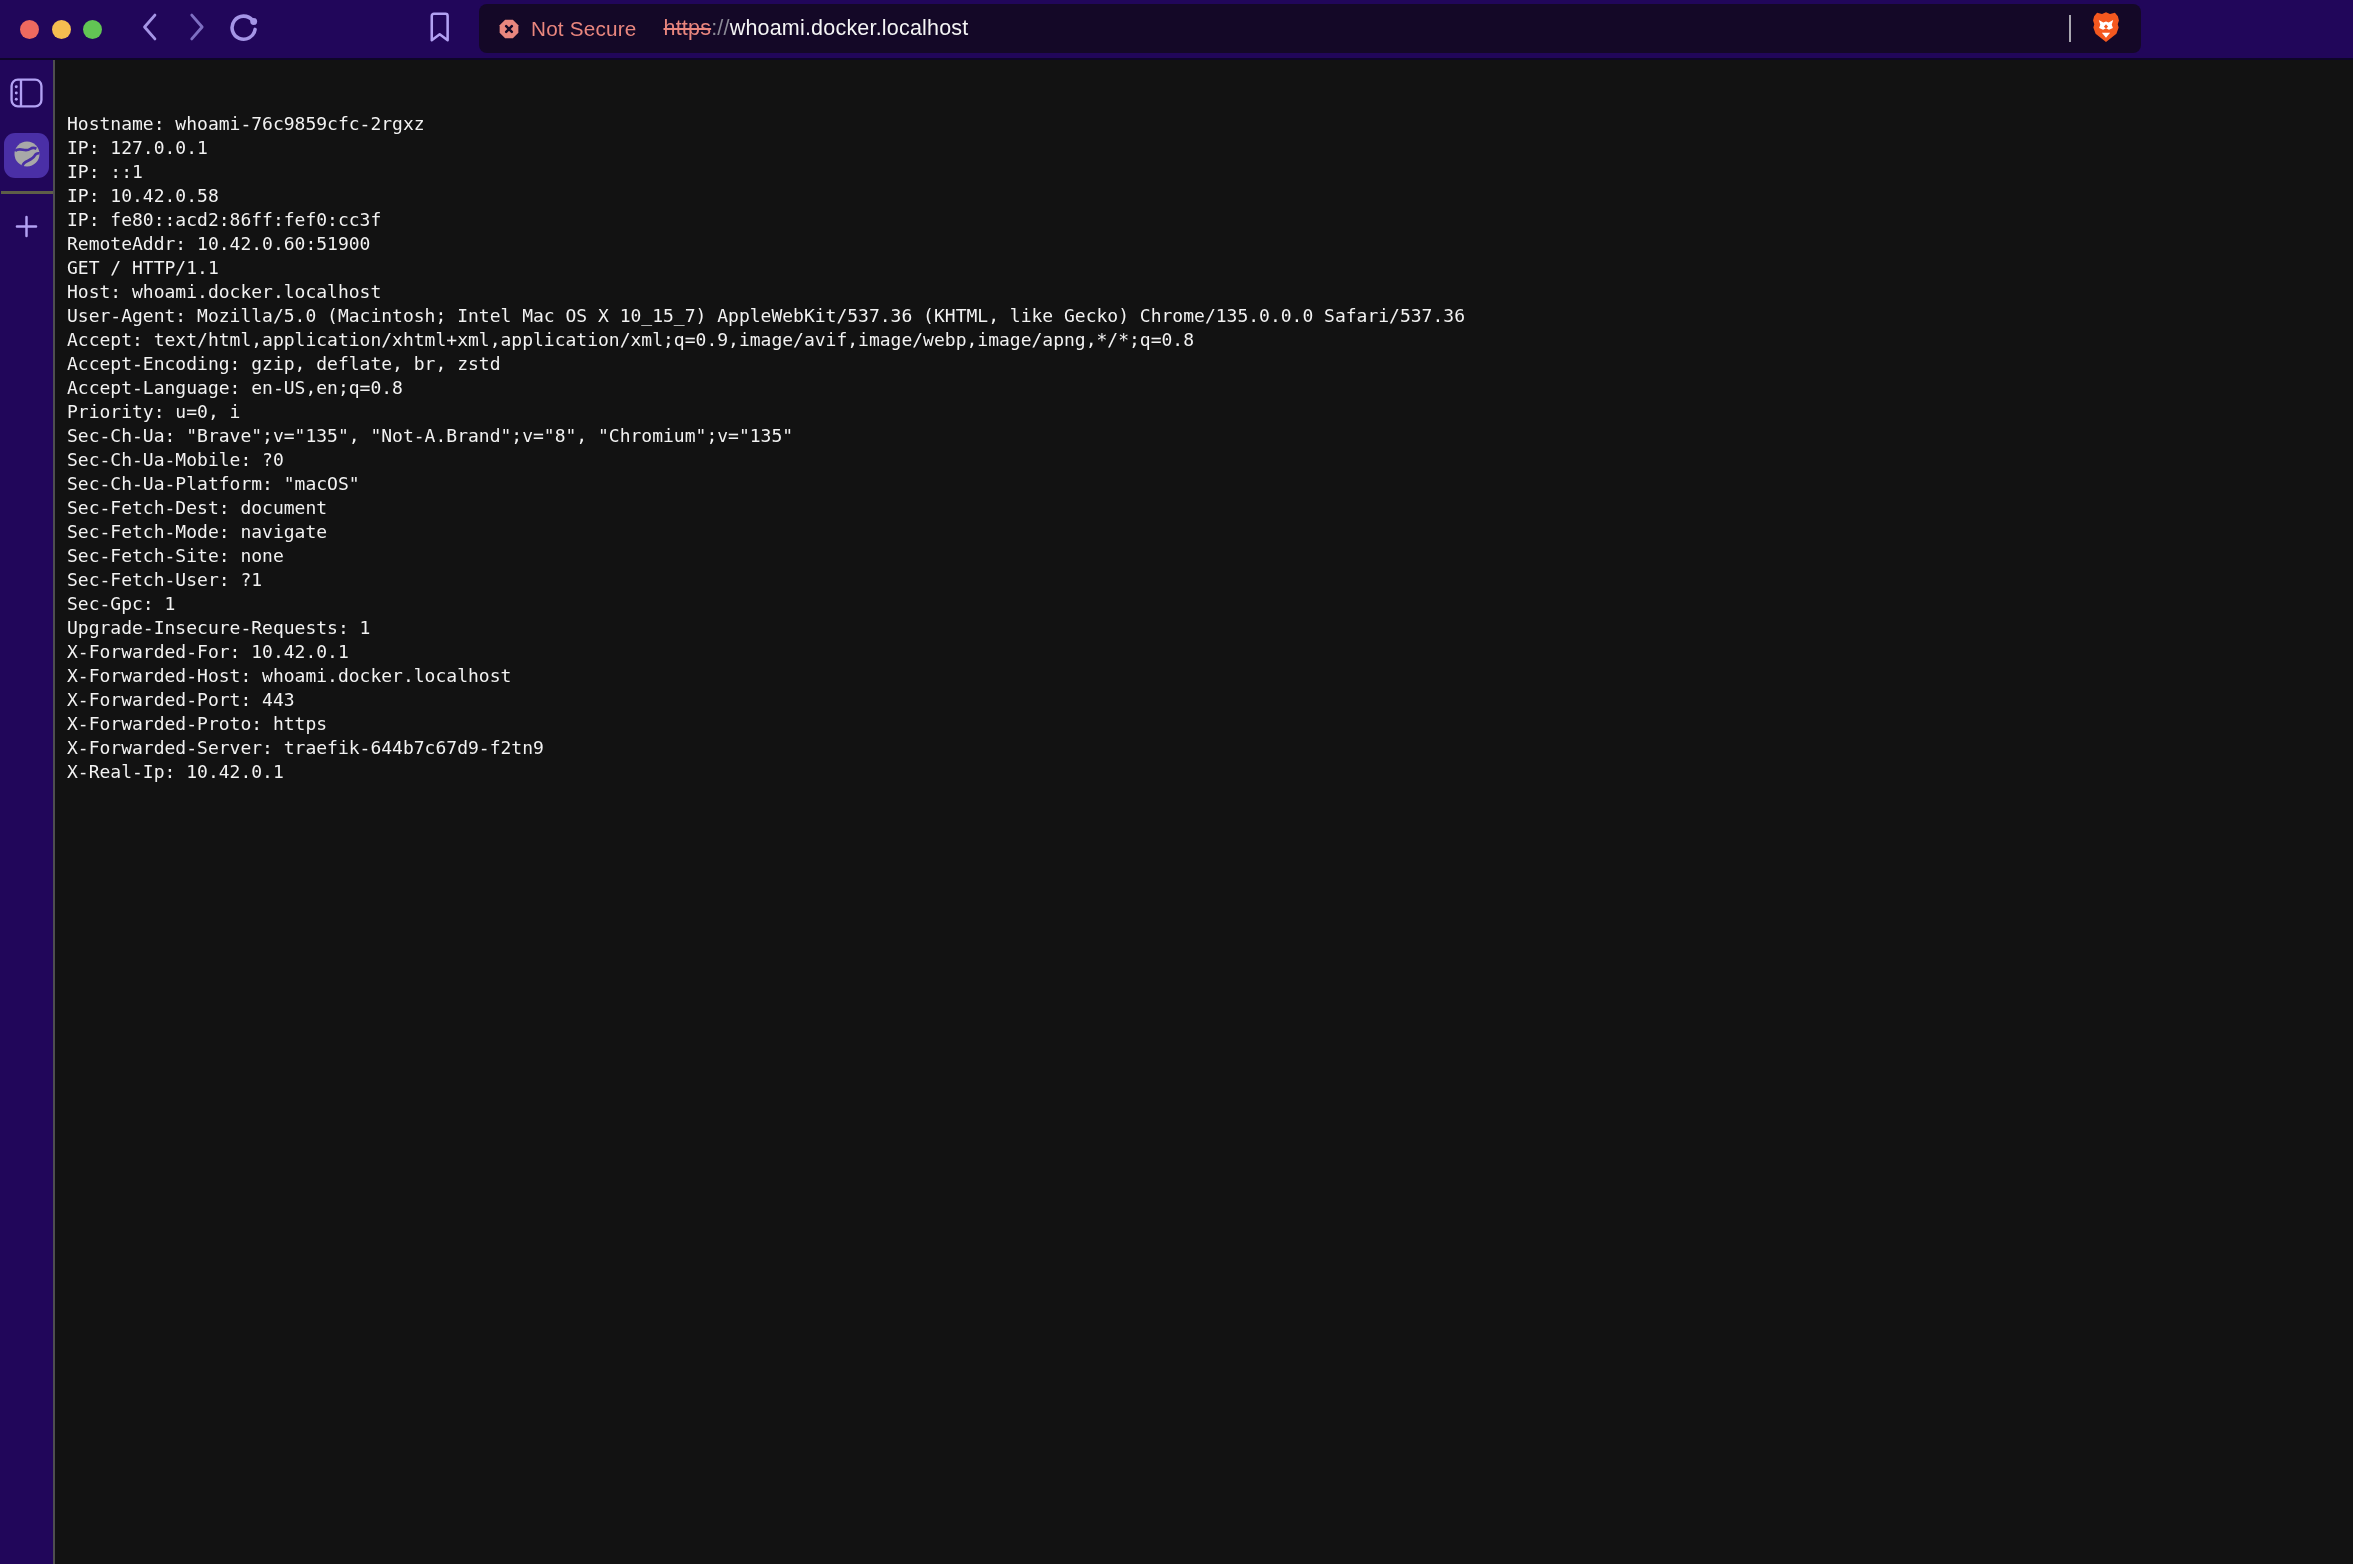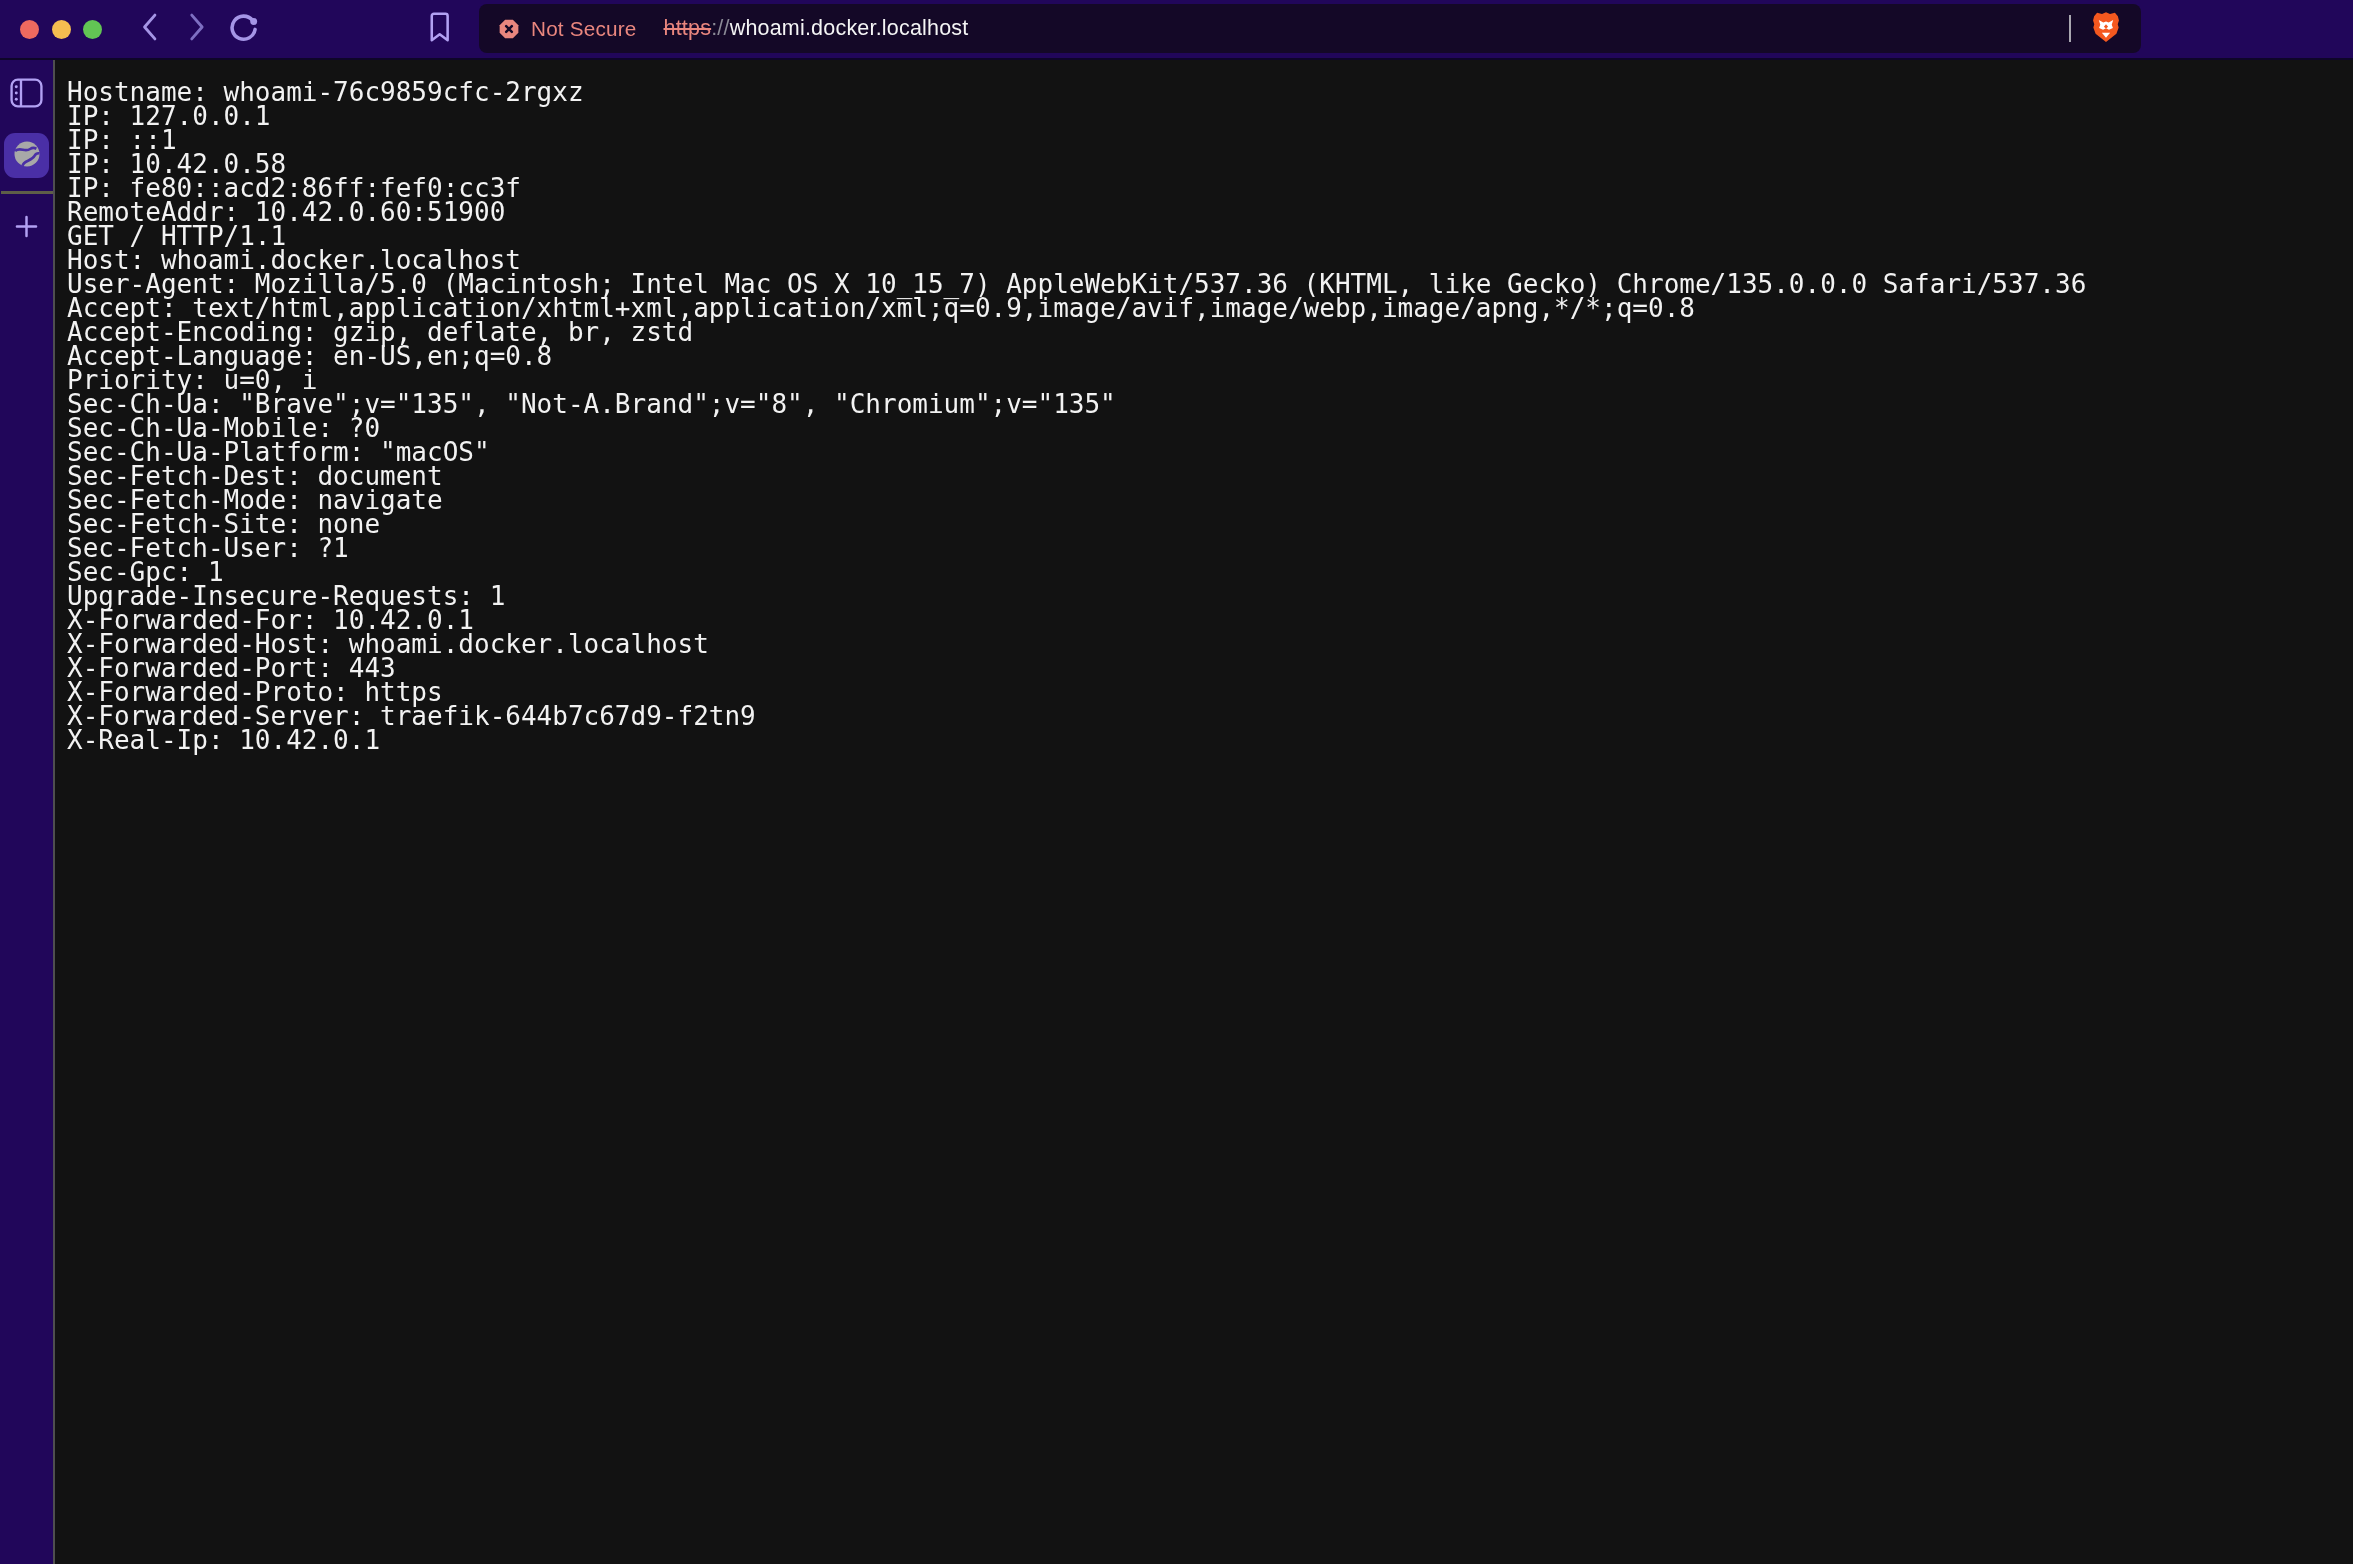--- a/index.html
+++ b/index.html
@@ -55,21 +55,21 @@
   .sidebar-divider { margin-top: 13.5px; width: 52px; height: 2.4px; background: #5e5e48; }
   .new-tab { margin-top: 19px; }
 
   
   .content {
     position: absolute; left: 55px; top: 62px; width: 2299px; height: 1503px;
     background: #121212; padding: 18.3px 0 0 12px; overflow: hidden;
   }
   .content pre {
     font-family: "DejaVu Sans Mono", "Liberation Mono", monospace;
-    font-size: 26px; line-height: 24px; color: #f2f2f2; white-space: pre;
+    font-size: 18px; line-height: 24px; color: #f2f2f2; white-space: pre; margin-top: 32px;
   }
 </style>
 </head>
 <body>
 
 <div class="window">
 
   <header class="toolbar">
 
     <div class="traffic-lights">

